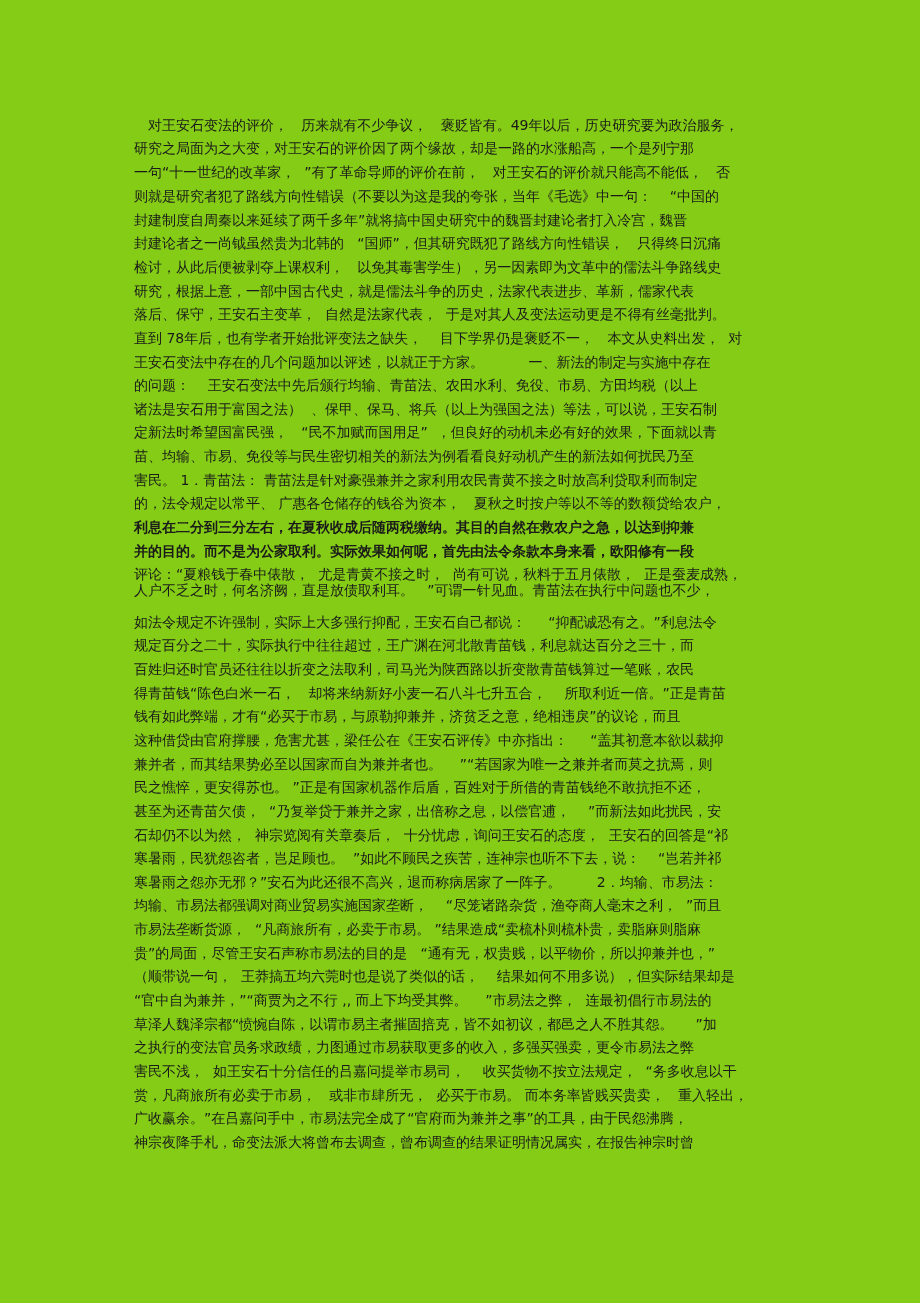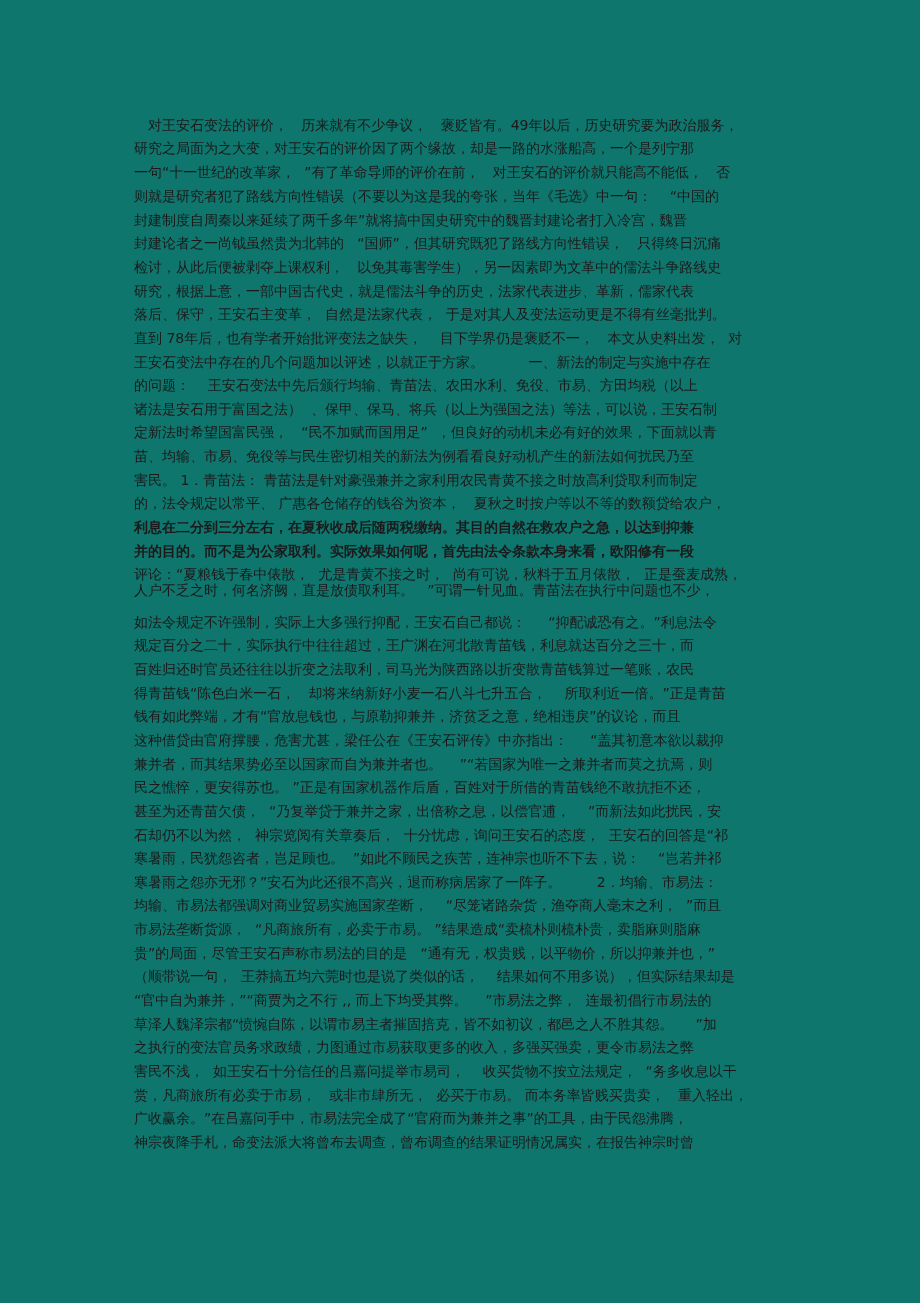--- a/index.html
+++ b/index.html
@@ -1,18 +1,18 @@
 <!DOCTYPE html>
 <html><head>
 <meta charset="utf-8">
 <style>
   html, body { margin: 0; padding: 0; background: #ffffff; }
   body { width: 920px; height: 1303px; position: relative; overflow: hidden;
          font-family: "DejaVu Sans", "Liberation Sans", sans-serif; color: #1a1a1a; }
-  .page { position: absolute; left: 0; top: 0; width: 920px; height: 1303px; background: #0f766e; }
+  .page { position: absolute; left: 0; top: 0; width: 920px; height: 1303px; background: #84cc16; }
   .line { position: absolute; left: 134px; width: 652px; font-size: 14px; line-height: 18px;
           white-space: pre; letter-spacing: 0px; }
   .line.indent { left: 148px; }
 </style>
 </head>
 <body>
 
 <div class="page" id="page">
     <div class="line indent" style="top: 116px;">对王安石变法的评价，   历来就有不少争议，   褒贬皆有。49年以后，历史研究要为政治服务，</div>
     <div class="line" style="top: 139px;">研究之局面为之大变，对王安石的评价因了两个缘故，却是一路的水涨船高，一个是列宁那</div>
@@ -32,21 +32,21 @@
     <div class="line" style="top: 470.8px;">害民。 1．青苗法： 青苗法是针对豪强兼并之家利用农民青黄不接之时放高利贷取利而制定</div>
     <div class="line" style="top: 494.4px;">的，法令规定以常平、 广惠各仓储存的钱谷为资本，   夏秋之时按户等以不等的数额贷给农户，</div>
     <div class="line" style="top: 518px; font-weight: bold;">利息在二分到三分左右，在夏秋收成后随两税缴纳。其目的自然在救农户之急，以达到抑兼</div>
     <div class="line" style="top: 541.7px; font-weight: bold;">并的目的。而不是为公家取利。实际效果如何呢，首先由法令条款本身来看，欧阳修有一段</div>
     <div class="line" style="top: 565.3px;">评论：“夏粮钱于春中俵散，  尤是青黄不接之时，  尚有可说，秋料于五月俵散，  正是蚕麦成熟，</div>
     <div class="line" style="top: 581px;">人户不乏之时，何名济阙，直是放债取利耳。   ”可谓一针见血。青苗法在执行中问题也不少，</div>
     <div class="line" style="top: 612.6px;">如法令规定不许强制，实际上大多强行抑配，王安石自己都说：     “抑配诚恐有之。”利息法令</div>
     <div class="line" style="top: 636.3px;">规定百分之二十，实际执行中往往超过，王广渊在河北散青苗钱，利息就达百分之三十，而</div>
     <div class="line" style="top: 659.9px;">百姓归还时官员还往往以折变之法取利，司马光为陕西路以折变散青苗钱算过一笔账，农民</div>
     <div class="line" style="top: 683.6px;">得青苗钱“陈色白米一石，   却将来纳新好小麦一石八斗七升五合，    所取利近一倍。”正是青苗</div>
-    <div class="line" style="top: 707.3px;">钱有如此弊端，才有“官放息钱也，与原勒抑兼并，济贫乏之意，绝相违戾”的议论，而且</div>
+    <div class="line" style="top: 707.3px;">钱有如此弊端，才有“必买于市易，与原勒抑兼并，济贫乏之意，绝相违戾”的议论，而且</div>
     <div class="line" style="top: 730.9px;">这种借贷由官府撑腰，危害尤甚，梁任公在《王安石评传》中亦指出：     “盖其初意本欲以裁抑</div>
     <div class="line" style="top: 754.5px;">兼并者，而其结果势必至以国家而自为兼并者也。    ”“若国家为唯一之兼并者而莫之抗焉，则</div>
     <div class="line" style="top: 778.2px;">民之憔悴，更安得苏也。 ”正是有国家机器作后盾，百姓对于所借的青苗钱绝不敢抗拒不还，</div>
     <div class="line" style="top: 801.8px;">甚至为还青苗欠债，  “乃复举贷于兼并之家，出倍称之息，以偿官逋，    ”而新法如此扰民，安</div>
     <div class="line" style="top: 825.5px;">石却仍不以为然，  神宗览阅有关章奏后，  十分忧虑，询问王安石的态度，  王安石的回答是“祁</div>
     <div class="line" style="top: 849.1px;">寒暑雨，民犹怨咨者，岂足顾也。  ”如此不顾民之疾苦，连神宗也听不下去，说：    “岂若并祁</div>
     <div class="line" style="top: 872.8px;">寒暑雨之怨亦无邪？”安石为此还很不高兴，退而称病居家了一阵子。        2．均输、市易法：</div>
     <div class="line" style="top: 896.4px;">均输、市易法都强调对商业贸易实施国家垄断，    “尽笼诸路杂货，渔夺商人毫末之利，  ”而且</div>
     <div class="line" style="top: 920.1px;">市易法垄断货源，  “凡商旅所有，必卖于市易。 ”结果造成“卖梳朴则梳朴贵，卖脂麻则脂麻</div>
     <div class="line" style="top: 943.8px;">贵”的局面，尽管王安石声称市易法的目的是   “通有无，权贵贱，以平物价，所以抑兼并也，”</div>

